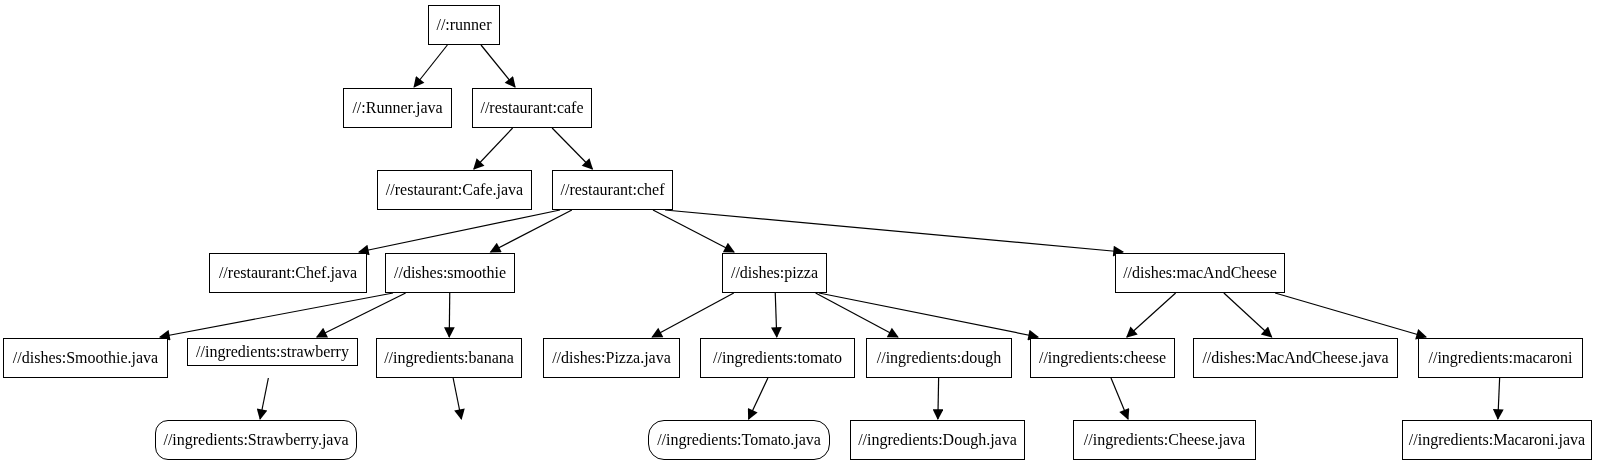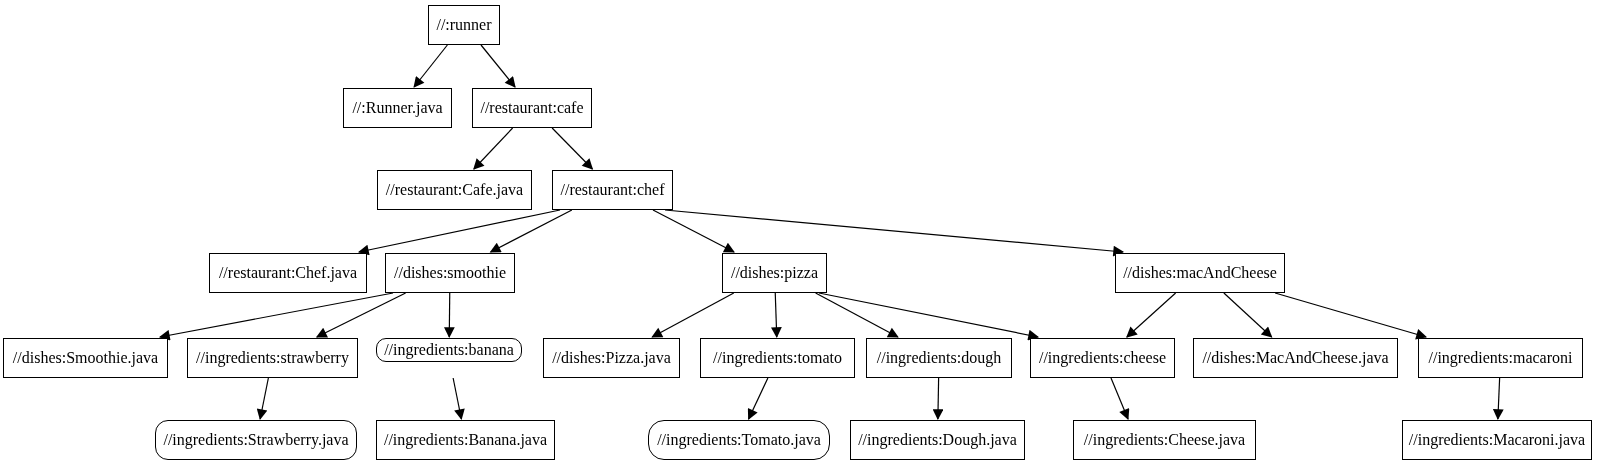--- a/index.html
+++ b/index.html
@@ -104,24 +104,24 @@
     </div>
     <div class="node" style="left: 722px; top: 253px; width: 105px; height: 40px;">
       <span>//dishes:pizza</span>
     </div>
     <div class="node" style="left: 1115px; top: 253px; width: 170px; height: 40px;">
       <span>//dishes:macAndCheese</span>
     </div>
     <div class="node" style="left: 3px; top: 338px; width: 165px; height: 40px;">
       <span>//dishes:Smoothie.java</span>
     </div>
-    <div class="node" style="left: 187px; top: 338px; width: 171px; height: 40px; text-align: right;">
+    <div class="node" style="left: 187px; top: 338px; width: 171px; height: 28px; text-align: right;">
       <span>//ingredients:strawberry</span>
     </div>
-    <div class="node" style="left: 376px; top: 338px; width: 146px; height: 24px; border-radius: 10px;">
+    <div class="node" style="left: 376px; top: 338px; width: 146px; height: 40px;">
       <span>//ingredients:banana</span>
     </div>
     <div class="node" style="left: 700px; top: 338px; width: 155px; height: 40px;">
       <span>//ingredients:tomato</span>
     </div>
     <div class="node" style="left: 543px; top: 338px; width: 137px; height: 40px;">
       <span>//dishes:Pizza.java</span>
     </div>
     <div class="node" style="left: 866px; top: 338px; width: 146px; height: 40px;">
       <span>//ingredients:dough</span>
@@ -131,23 +131,20 @@
     </div>
     <div class="node" style="left: 1193px; top: 338px; width: 205px; height: 40px;">
       <span>//dishes:MacAndCheese.java</span>
     </div>
     <div class="node" style="left: 1418px; top: 338px; width: 165px; height: 40px; font-family: Liberation Serif, serif;">
       <span>//ingredients:macaroni</span>
     </div>
     <div class="node" style="left: 155px; top: 420px; width: 202px; height: 40px; border-radius: 13px;">
       <span>//ingredients:Strawberry.java</span>
     </div>
-    <div class="node" style="left: 376px; top: 420px; width: 179px; height: 40px;">
-      <span>//ingredients:Banana.java</span>
-    </div>
     <div class="node" style="left: 648px; top: 420px; width: 182px; height: 40px; border-radius: 16px;">
       <span>//ingredients:Tomato.java</span>
     </div>
     <div class="node" style="left: 850px; top: 420px; width: 175px; height: 40px;">
       <span>//ingredients:Dough.java</span>
     </div>
     <div class="node" style="left: 1045px; top: 420px; width: 183px; height: 40px; margin-left: 28px;">
       <span>//ingredients:Cheese.java</span>
     </div>
     <div class="node" style="left: 1402px; top: 420px; width: 190px; height: 40px;">

